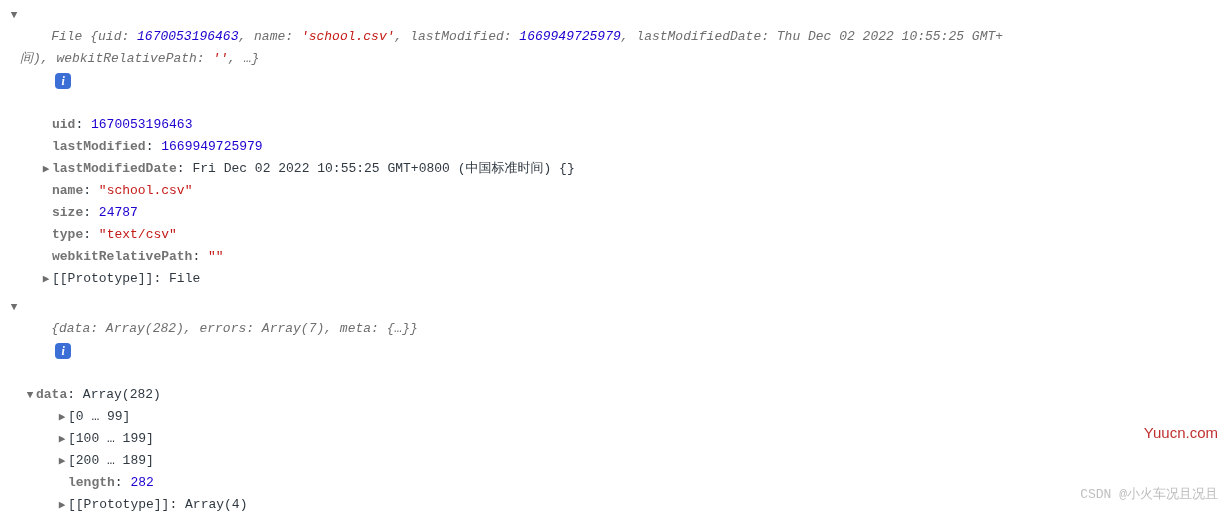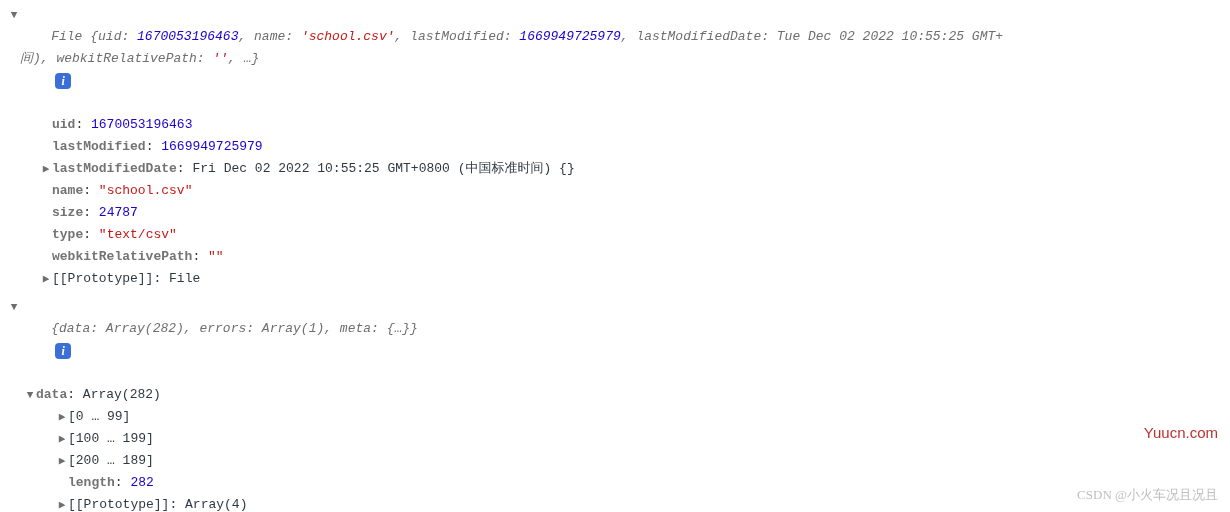--- a/index.html
+++ b/index.html
@@ -64,33 +64,33 @@
       color: #c03030;
       font-family: Arial, sans-serif;
       font-size: 15px;
       font-style: normal;
     }
     .watermark-bottom {
       position: absolute;
       right: 12px;
       bottom: 6px;
       color: #bfbfbf;
-      font-family: Liberation Serif, serif;
+      font-family: Liberation Mono, monospace;
       font-size: 13px;
       font-style: normal;
     }
     .info-badge::before { content: "i"; }
   </style>
 </head>
 <body>
 
 <div class="row indent-0">
   <span class="arrow down"></span>
   <span class="content italic">
-    <span>File {uid: </span><span class="num">1670053196463</span><span>, name: </span><span class="str">'school.csv'</span><span>, lastModified: </span><span class="num">1669949725979</span><span>, lastModifiedDate: </span><span>Tue Dec 02 2022 10:55:25 GMT+</span><br><span>间)</span><span>, webkitRelativePath: </span><span class="str">''</span><span>, …}</span>
+    <span>File {uid: </span><span class="num">1670053196463</span><span>, name: </span><span class="str">'school.csv'</span><span>, lastModified: </span><span class="num">1669949725979</span><span>, lastModifiedDate: </span><span>Thu Dec 02 2022 10:55:25 GMT+</span><br><span>间)</span><span>, webkitRelativePath: </span><span class="str">''</span><span>, …}</span>
     <span class="info-badge"></span>
   </span>
 </div>
 
 <div class="row indent-2">
   <span class="arrow none"></span>
   <span class="content"><span class="key">uid</span><span class="plain">: </span><span class="num">1670053196463</span></span>
 </div>
 
 <div class="row indent-2">
@@ -124,21 +124,21 @@
 </div>
 
 <div class="row indent-2">
   <span class="arrow right"></span>
   <span class="content"><span class="plain">[[Prototype]]</span><span class="plain">: </span><span class="plain">File</span></span>
 </div>
 
 <div class="row indent-0" style="margin-top:6px;">
   <span class="arrow down"></span>
   <span class="content">
-    <span class="italic">{data: Array(282), errors: Array(1), meta: {…}}</span>
+    <span class="italic">{data: Array(282), errors: Array(7), meta: {…}}</span>
     <span class="info-badge"></span>
   </span>
 </div>
 
 <div class="row indent-1">
   <span class="arrow down"></span>
   <span class="content"><span class="key">data</span><span class="plain">: </span><span class="plain">Array(282)</span></span>
 </div>
 
 <div class="row indent-3">

